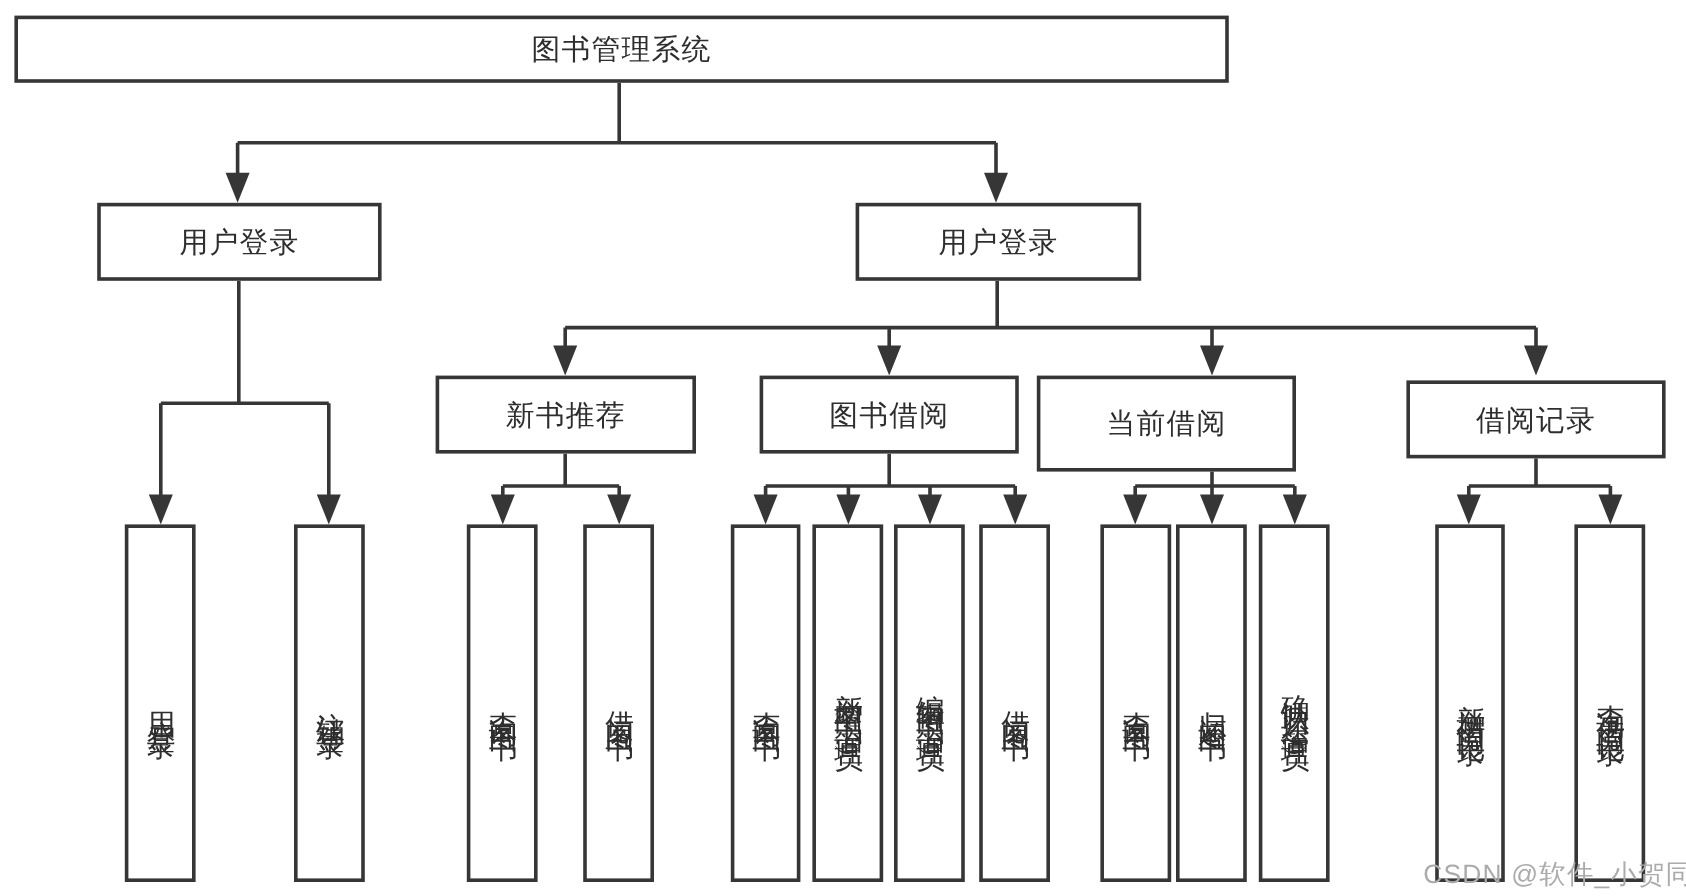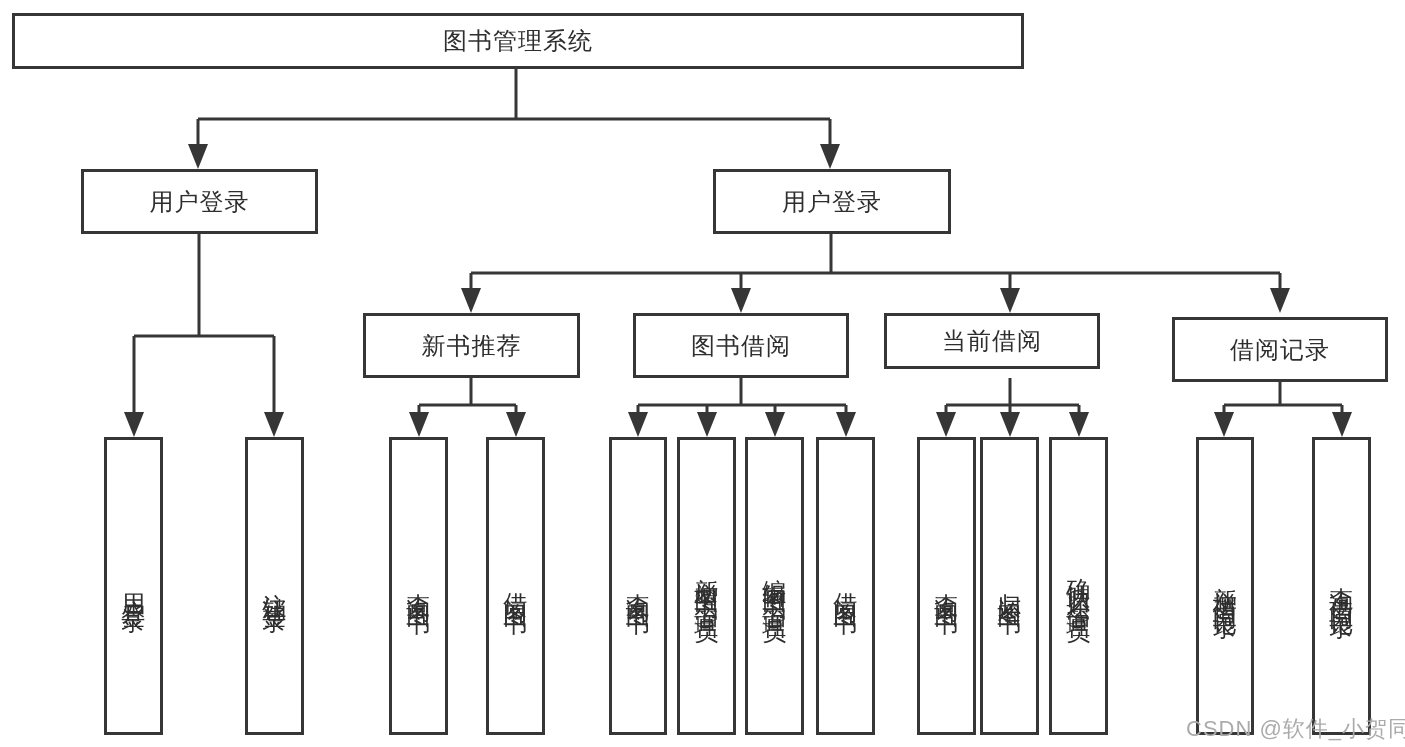--- a/index.html
+++ b/index.html
@@ -135,21 +135,21 @@
   <div class="box hbox" style="left:713px;top:169px;width:238px;height:65px">
     <span>用户登录</span>
   </div>
 
   <div class="box hbox" style="left:363px;top:313px;width:217px;height:65px">
     <span>新书推荐</span>
   </div>
   <div class="box hbox" style="left:633px;top:313px;width:216px;height:65px">
     <span>图书借阅</span>
   </div>
-  <div class="box hbox" style="left:884px;top:313px;width:216px;height:56px">
+  <div class="box hbox" style="left:864px;top:313px;width:216px;height:80px">
     <span>当前借阅</span>
   </div>
   <div class="box hbox" style="left:1172px;top:317px;width:216px;height:65px">
     <span>借阅记录</span>
   </div>
 
   <div class="box vbox" style="left:104px;top:437px;width:59px;height:298px">
     <span>用户登录</span>
   </div>
   <div class="box vbox" style="left:245px;top:437px;width:59px;height:298px">

